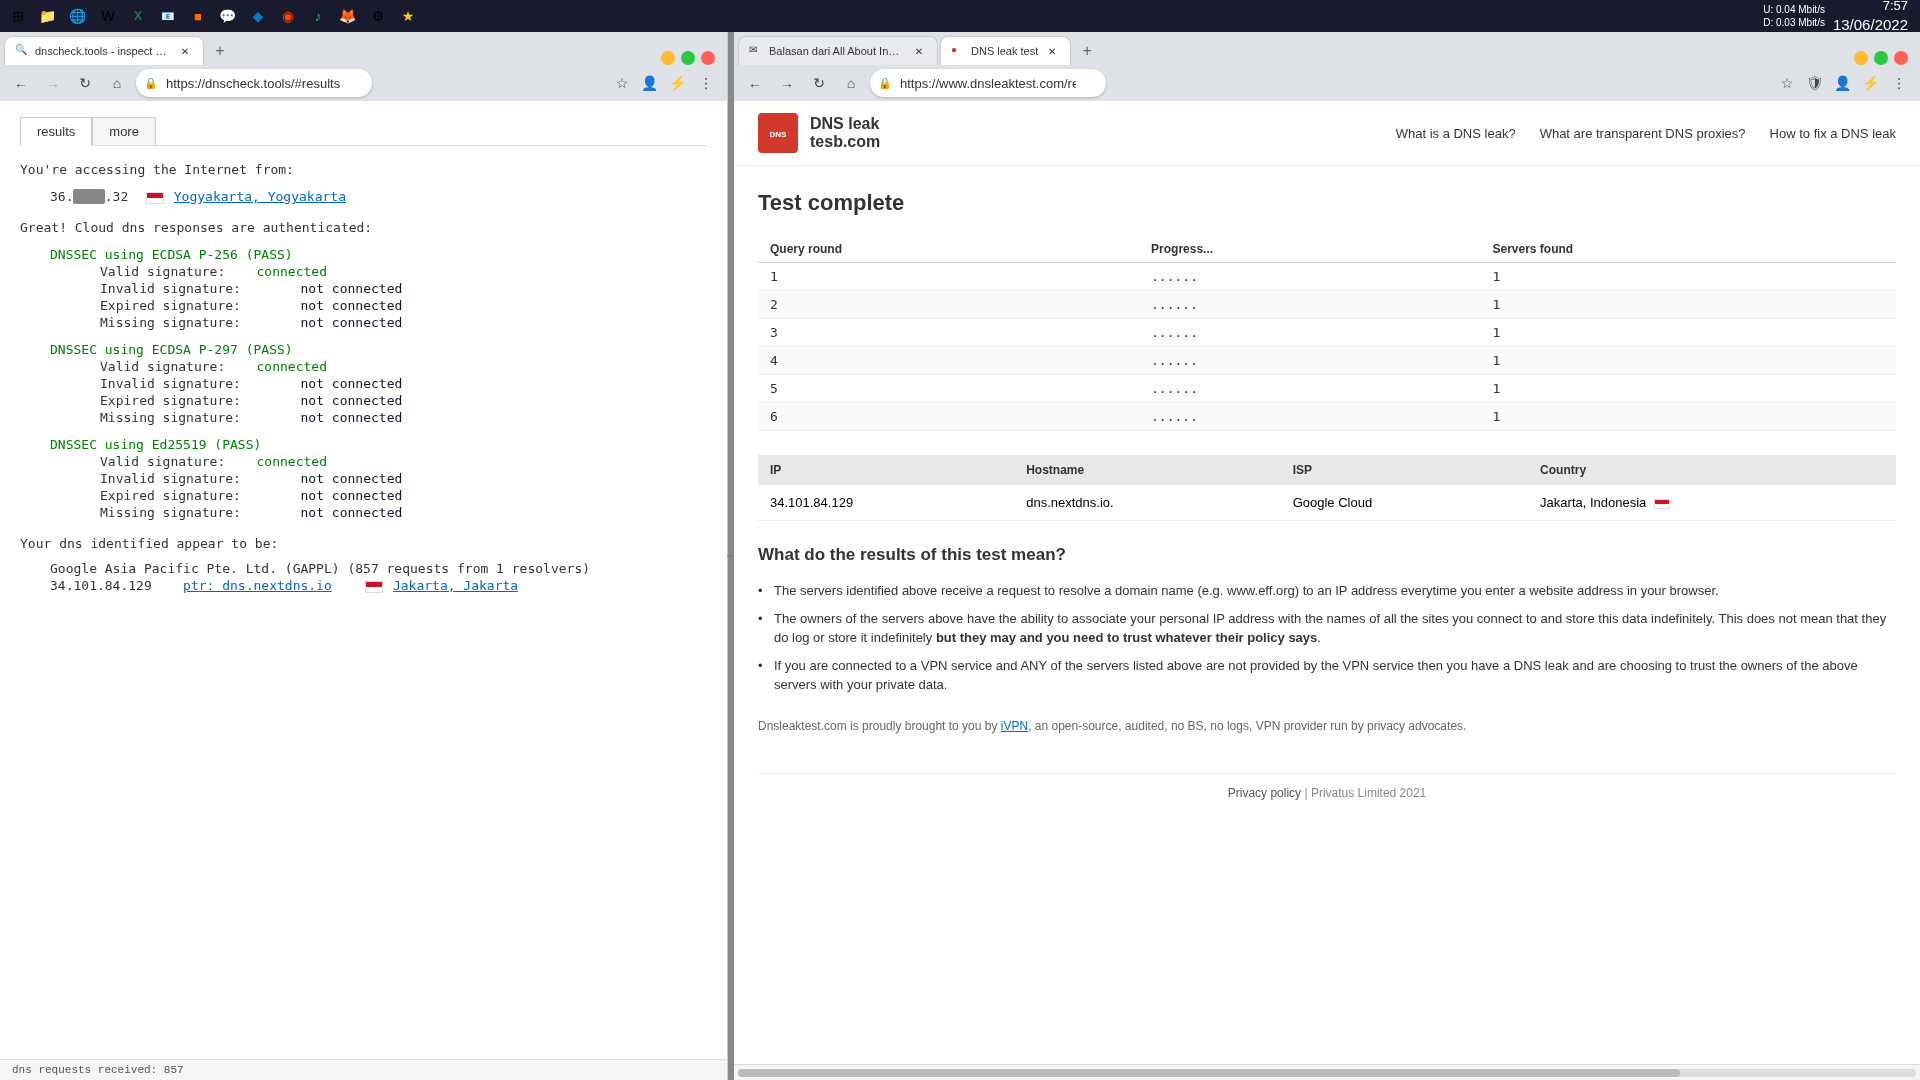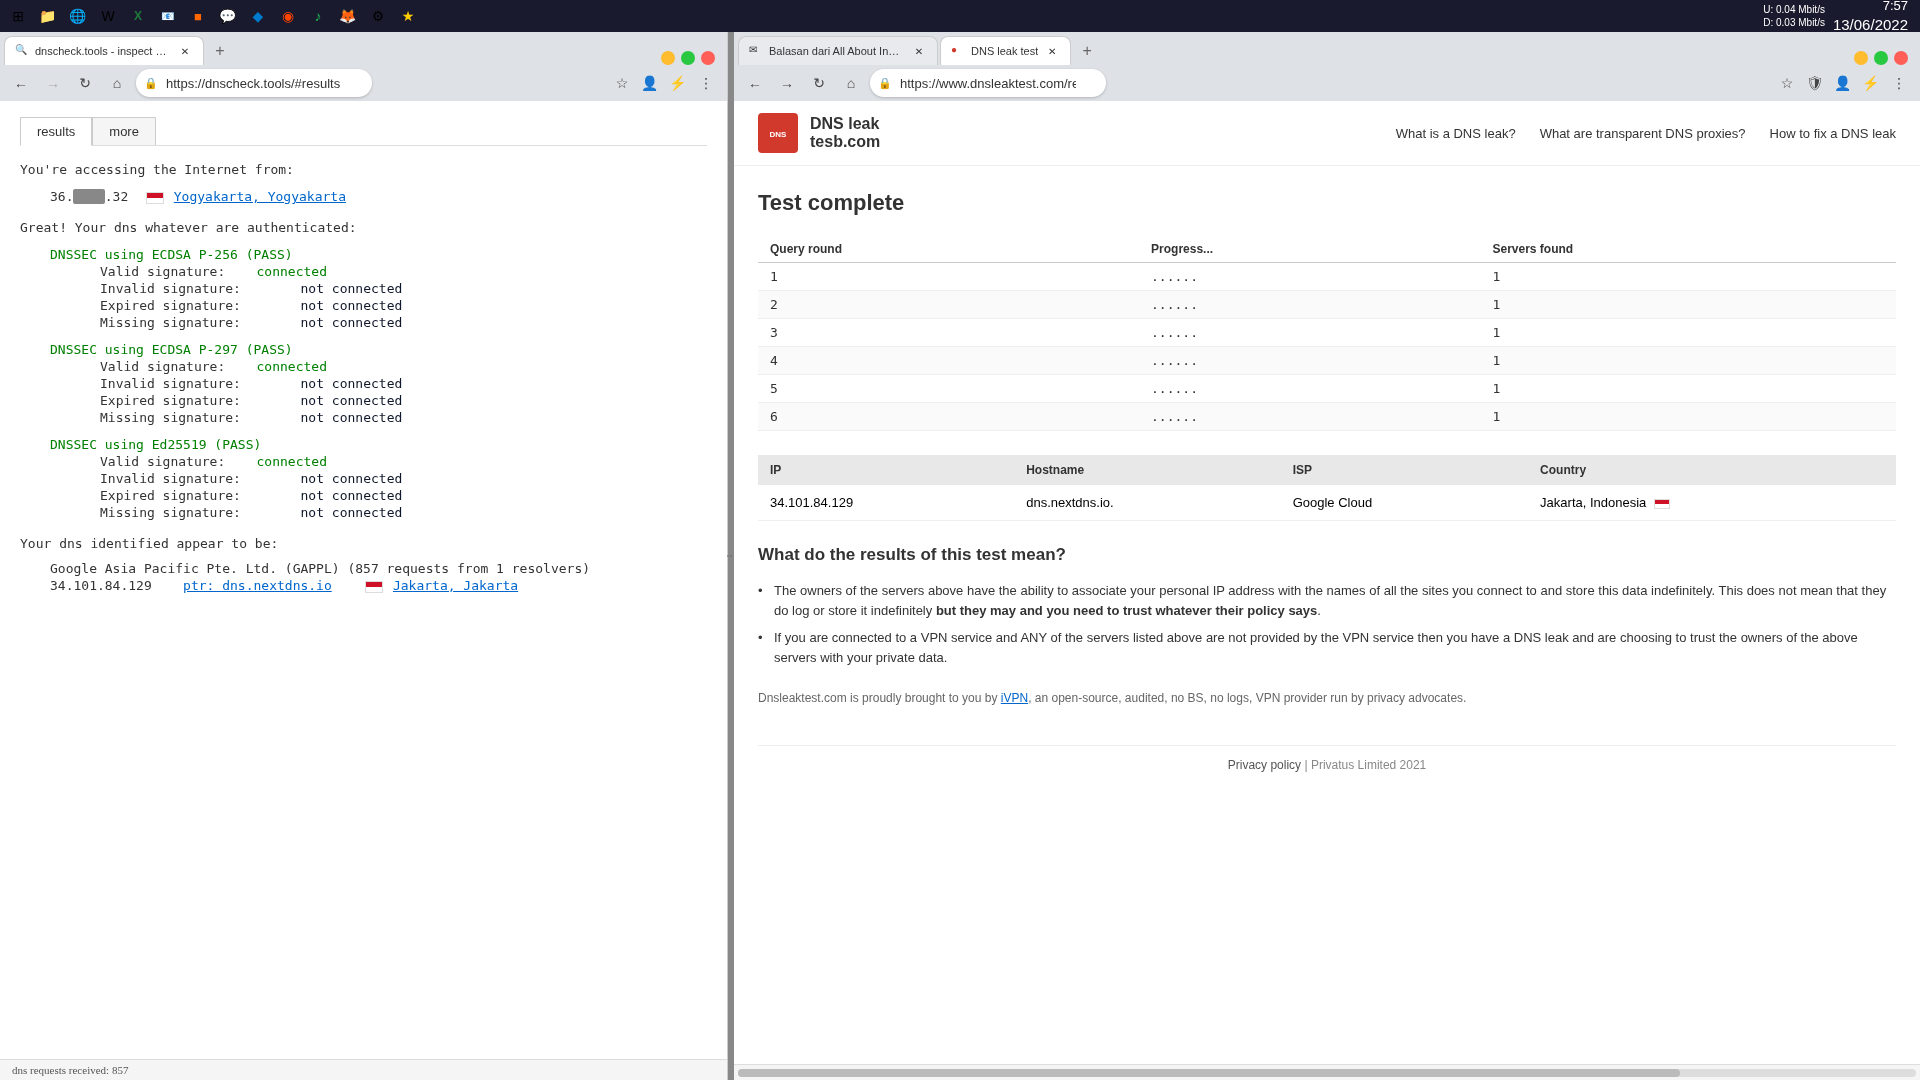--- a/index.html
+++ b/index.html
@@ -117,21 +117,21 @@
     .dns-link { color: #0066cc; text-decoration: underline; cursor: pointer; }
     .ip-blur {
       background: #888; color: transparent; border-radius: 2px;
       user-select: none; display: inline-block; min-width: 20px;
     }
     .flag-id { display: inline-block; width: 18px; height: 12px; background: linear-gradient(to bottom, #ce1126 50%, white 50%); border: 1px solid #ddd; vertical-align: middle; margin: 0 2px; }
 
     .status-bar-left {
       background: #f5f5f5; border-top: 1px solid #ddd;
       padding: 4px 12px; font-size: 11px; color: #555;
-      font-family: Liberation Serif, serif; flex-shrink: 0;
+      font-family: Liberation Mono, monospace; flex-shrink: 0;
     }
 
     
     .dnsleaktest-header {
       background: white; padding: 12px 24px;
       border-bottom: 1px solid #eee; flex-shrink: 0;
     }
     .dnsleaktest-logo {
       display: flex; align-items: center; gap: 12px;
     }
@@ -289,21 +289,21 @@
           <div class="dns-tab">more</div>
         </div>
 
         <div class="dns-line">You're accessing the Internet from:</div>
         <div style="height:8px;"></div>
         <div class="dns-line dns-indent1">
           <span>36.</span><span class="ip-blur">████</span><span>.32</span>&nbsp;&nbsp;<span class="flag-id"></span>&nbsp;<span class="dns-link">Yogyakarta, Yogyakarta</span>
         </div>
 
         <div style="height:12px;"></div>
-        <div class="dns-line">Great! Your dns whatever are authenticated:</div>
+        <div class="dns-line">Great! Cloud dns responses are authenticated:</div>
         <div style="height:8px;"></div>
 
         <div class="dns-line dns-indent1"><span class="dns-green">DNSSEC using ECDSA P-256 (PASS)</span></div>
         <div class="dns-line dns-indent2">Valid signature:&nbsp;&nbsp;&nbsp;&nbsp;<span class="dns-green">connected</span></div>
         <div class="dns-line dns-indent2">Invalid signature:&nbsp;&nbsp;<span class="dns-red">not connected</span></div>
         <div class="dns-line dns-indent2">Expired signature:&nbsp;&nbsp;<span class="dns-red">not connected</span></div>
         <div class="dns-line dns-indent2">Missing signature:&nbsp;&nbsp;<span class="dns-red">not connected</span></div>
 
         <div style="height:8px;"></div>
 
@@ -466,20 +466,23 @@
                 <span>Jakarta, Indonesia</span>
                 <span class="flag-id-small"></span>
               </td>
             </tr>
           </tbody>
         </table>
 
         <h3 class="what-results-title">What do the results of this test mean?</h3>
         <ul class="what-results-list">
           <li>
+            <span>The servers identified above receive a request to resolve a domain name (e.g. www.eff.org) to an IP address everytime you enter a website address in your browser.</span>
+          </li>
+          <li>
             The owners of the servers above have the ability to associate your personal IP address with the names of all the sites you connect to and store this data indefinitely. This does not mean that they do log or store it indefinitely <b>but they may and you need to trust whatever their policy says</b>.
           </li>
           <li>
             <span>If you are connected to a VPN service and ANY of the servers listed above are not provided by the VPN service then you have a DNS leak and are choosing to trust the owners of the above servers with your private data.</span>
           </li>
         </ul>
 
         <div class="footer-text">
           <span>Dnsleaktest.com is proudly brought to you by </span><a href="#">iVPN</a><span>, an open-source, audited, no BS, no logs, VPN provider run by privacy advocates.</span>
         </div>

